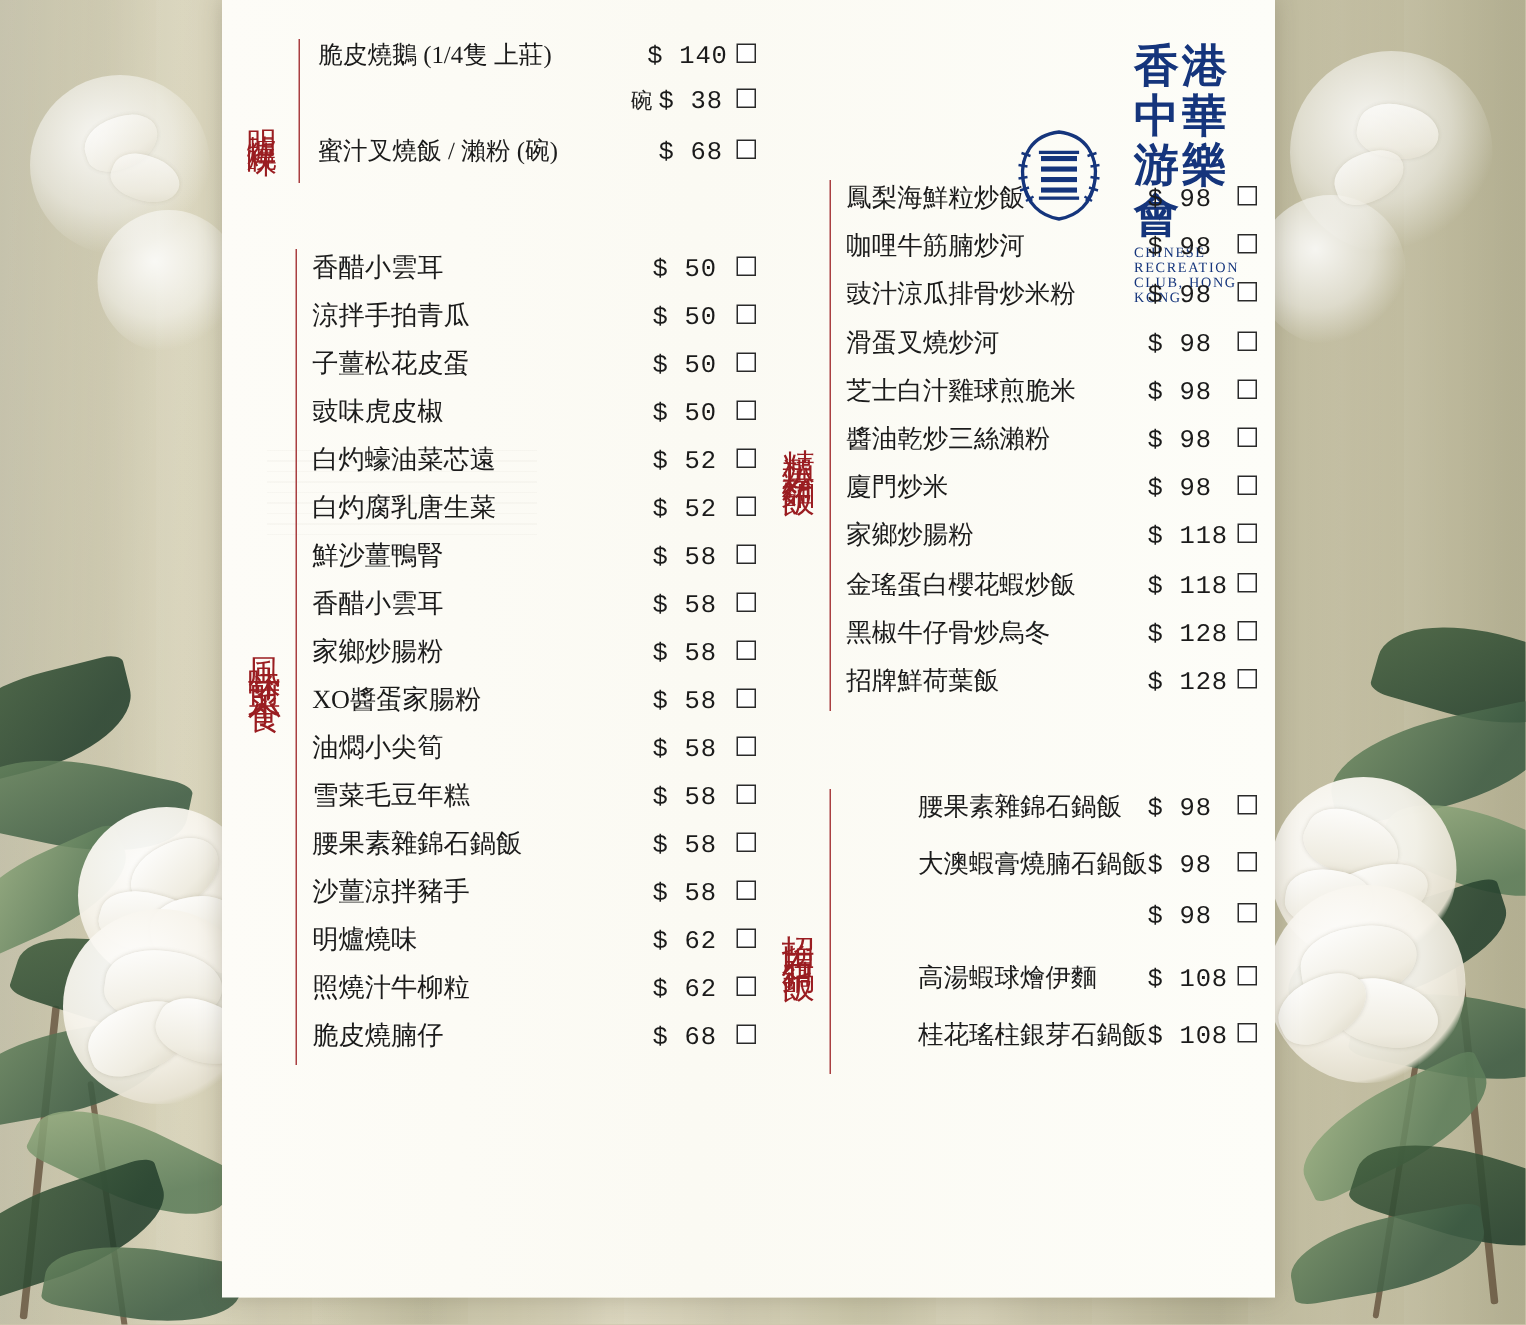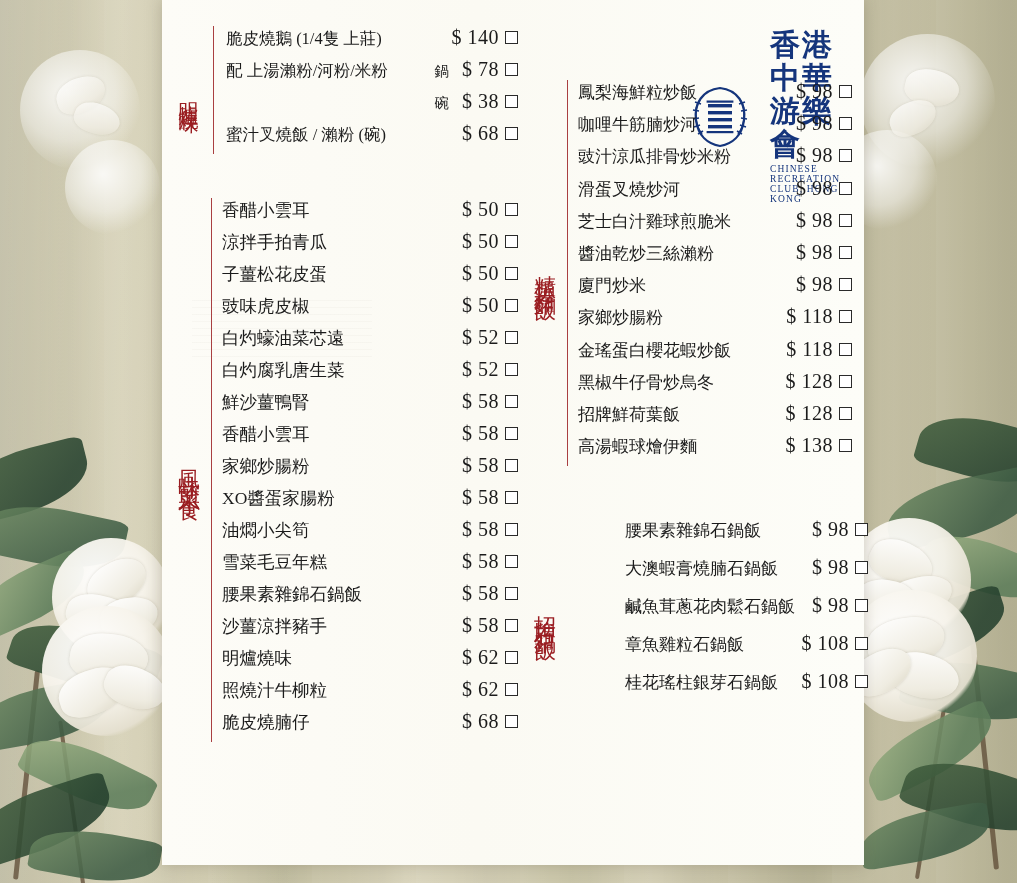--- a/index.html
+++ b/index.html
@@ -60,21 +60,21 @@
     box-shadow: 0 0 3px rgba(120,110,85,.25);
   }
   .bloom-faint {
     position: absolute; border-radius: 50%;
     background: radial-gradient(circle at 40% 36%, rgba(255,255,255,.85) 0%, rgba(255,255,255,.45) 45%, rgba(255,255,255,0) 72%);
   }
 
   
   #card {
     position: absolute;
-    left: 162px; top: 0; width: 702px; height: 865px;
+    left: 148px; top: 0; width: 702px; height: 865px;
     background: linear-gradient(to right, #fdfcf7 0%, #fbfaf3 45%, #fdfdf8 100%);
     box-shadow: 0 0 14px rgba(80,70,50,.25);
     z-index: 5;
   }
   #card::after {
     
     content: "";
     position: absolute; left: 30px; top: 300px; width: 180px; height: 60px;
     background: repeating-linear-gradient(to bottom, rgba(120,110,90,.07) 0 1px, rgba(0,0,0,0) 1px 7px);
     opacity: .55;
@@ -109,23 +109,23 @@
     align-items: baseline;
     height: 32px;
     font-size: 17.5px;
     color: #1b1b1b;
     white-space: nowrap;
   }
   .row .nm { flex: 0 0 auto; }
   .row .spacer { flex: 1 1 auto; }
   .row .pr {
     flex: 0 0 auto;
-    font-family: Liberation Serif, serif;
-    font-size: 20px;
-    text-align: right;
+    font-family: Liberation Mono, monospace;
+    font-size: 17px;
+    text-align: left;
     min-width: 56px;
     padding-right: 6px;
     letter-spacing: .5px;
   }
   .cbx {
     flex: 0 0 auto;
     width: 13px; height: 13px;
     border: 1px solid #2a2a2a;
     display: inline-block;
     background: #fff;
@@ -178,21 +178,21 @@
     font-size: 14.5px; color: #1b1b1b;
   }
   #formline .lbl { margin-right: 4px; }
   #formline .box {
     width: 54px; height: 21px; border: 1px solid #1b1b1b; background: #fff;
     margin-right: 14px;
   }
   #formline .box.wide { width: 60px; }
 
   
-  #sec-noodle { margin-top: 80px; }
+  #sec-noodle { margin-top: 120px; }
   #sec-noodle .vtitle { font-size: 22px; letter-spacing: 6px; align-self: center; }
   #sec-noodle .row { height: 32.2px; }
   #sec-noodle .pr { min-width: 60px; }
 
   
   #sec-pot { margin-top: 52px; }
   #sec-pot .vtitle { font-size: 22px; letter-spacing: 6px; align-self: center; }
   #sec-pot .row { height: 38px; margin-left: 48px; }
   #sec-pot .pr { min-width: 60px; }
 
@@ -276,27 +276,20 @@
       <div class="items">
 
         <div class="row">
           <span class="nm">脆皮燒鵝 (1/4隻 上莊)</span>
           <span class="spacer"></span>
           <span class="pr">$ 140</span>
           <span class="cbx"></span>
         </div>
 
 
-        <div class="row">
-          <span class="nm">配 上湯瀨粉/河粉/米粉</span>
-          <span class="spacer"></span>
-          <span class="pre">鍋</span>
-          <span class="pr">$ 78</span>
-          <span class="cbx"></span>
-        </div>
 
         <div class="row">
           <span class="nm"></span>
           <span class="spacer"></span>
           <span class="pre">碗</span>
           <span class="pr">$ 38</span>
           <span class="cbx"></span>
         </div>
 
         <div class="row">
@@ -515,53 +508,46 @@
           <span class="spacer"></span>
           <span class="pr">$ 128</span>
           <span class="cbx"></span>
         </div>
         <div class="row">
           <span class="nm">招牌鮮荷葉飯</span>
           <span class="spacer"></span>
           <span class="pr">$ 128</span>
           <span class="cbx"></span>
         </div>
-        <div class="row">
-          <span class="nm">高湯蝦球燴伊麵</span>
-          <span class="spacer"></span>
-          <span class="pr">$ 138</span>
-          <span class="cbx"></span>
-        </div>
       </div>
     </div>
 
     <div class="section" id="sec-pot">
       <div class="vtitle">招牌石鍋飯</div>
       <div class="rule"></div>
       <div class="items">
         <div class="row">
           <span class="nm">腰果素雜錦石鍋飯</span>
           <span class="spacer"></span>
           <span class="pr">$ 98</span>
           <span class="cbx"></span>
         </div>
         <div class="row">
           <span class="nm">大澳蝦膏燒腩石鍋飯</span>
           <span class="spacer"></span>
           <span class="pr">$ 98</span>
           <span class="cbx"></span>
         </div>
         <div class="row">
-          <span class="nm">鹹魚茸蔥花肉鬆石鍋飯</span>
-          <span class="spacer"></span>
-          <span class="pr">$ 98</span>
-          <span class="cbx"></span>
-        </div>
-        <div class="row">
-          <span class="nm">章魚雞粒石鍋飯</span>
+          <span class="spacer"></span>
+          <span class="pr">$ 98</span>
+          <span class="cbx"></span>
+        </div>
+        <div class="row">
+          <span class="nm">高湯蝦球燴伊麵</span>
           <span class="spacer"></span>
           <span class="pr">$ 108</span>
           <span class="cbx"></span>
         </div>
         <div class="row">
           <span class="nm">桂花瑤柱銀芽石鍋飯</span>
           <span class="spacer"></span>
           <span class="pr">$ 108</span>
           <span class="cbx"></span>
         </div>

